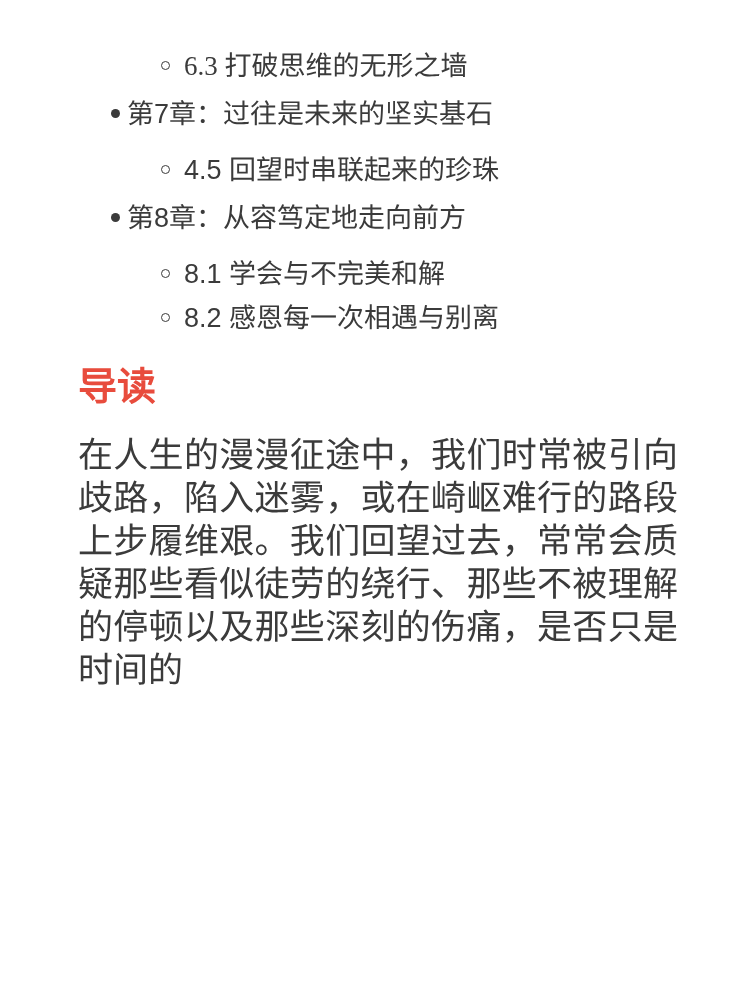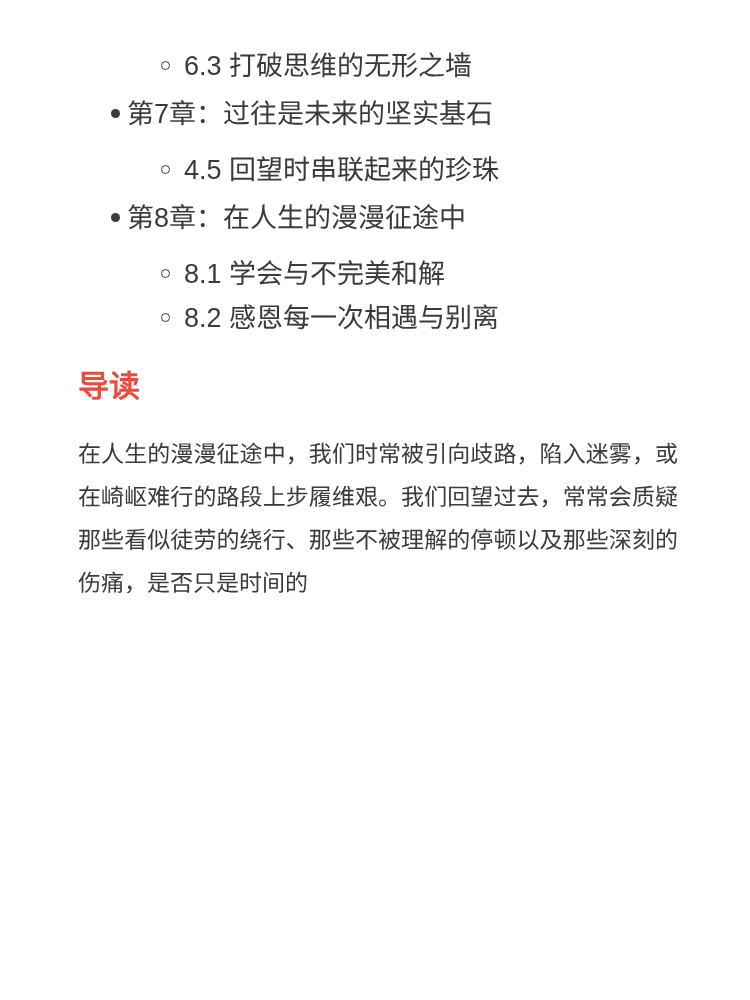--- a/index.html
+++ b/index.html
@@ -48,20 +48,21 @@
     border-radius: 50%;
     background: #3b3b3b;
   }
   ul.subs {
     list-style: none;
     margin: 12px 0 0 0;
     padding: 0;
   }
   ul.subs.no-top {
     margin-top: 0;
+    font-family: Liberation Serif, serif;
   }
   li.sub {
     position: relative;
     padding-left: 57px;
     font-size: 27px;
     line-height: 44px;
     color: #3b3b3b;
   }
   .circle-bullet {
     position: absolute;
@@ -71,29 +72,29 @@
     width: 9px;
     height: 9px;
     border: 1.5px solid #3b3b3b;
     border-radius: 50%;
     background: transparent;
   }
 
   
   h2.section-heading {
     margin: 25px 0 24px 0;
-    font-size: 31px;
+    font-size: 39px;
     line-height: 44px;
     font-weight: 700;
     color: #e84c3d;
   }
   p.intro {
     margin: 0;
     width: 600px;
-    font-size: 23px;
+    font-size: 35px;
     line-height: 43px;
     text-align: justify;
     color: #3b3b3b;
   }
 </style>
 </head>
 <body>
 
 <main class="page">
 
@@ -114,21 +115,21 @@
       <ul class="subs">
         <li class="sub">
           <span class="circle-bullet"></span>
           <span>4.5 回望时串联起来的珍珠</span>
         </li>
       </ul>
     </li>
 
     <li class="chapter">
       <span class="disc-bullet"></span>
-      <span>第8章：在人生的漫漫征途中</span>
+      <span>第8章：从容笃定地走向前方</span>
       <ul class="subs">
         <li class="sub">
           <span class="circle-bullet"></span>
           <span>8.1 学会与不完美和解</span>
         </li>
         <li class="sub">
           <span class="circle-bullet"></span>
           <span>8.2 感恩每一次相遇与别离</span>
         </li>
       </ul>

